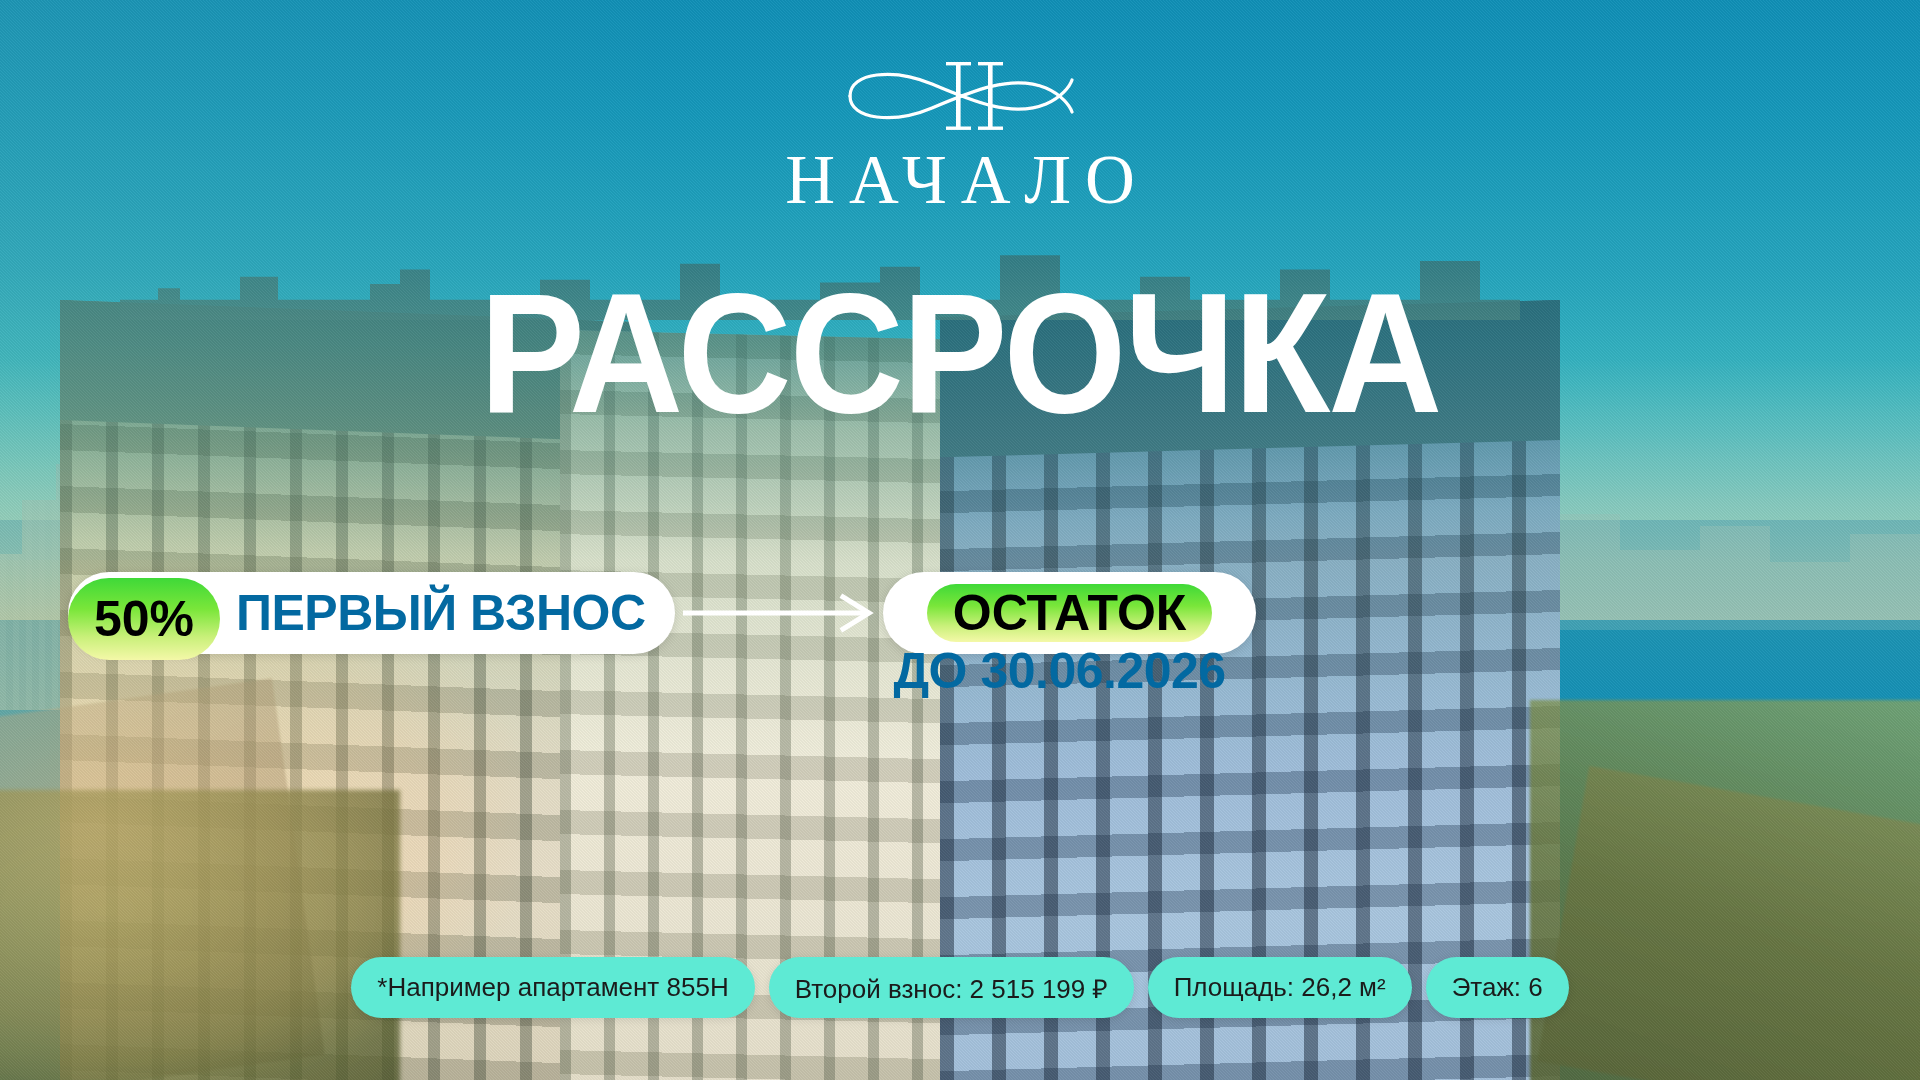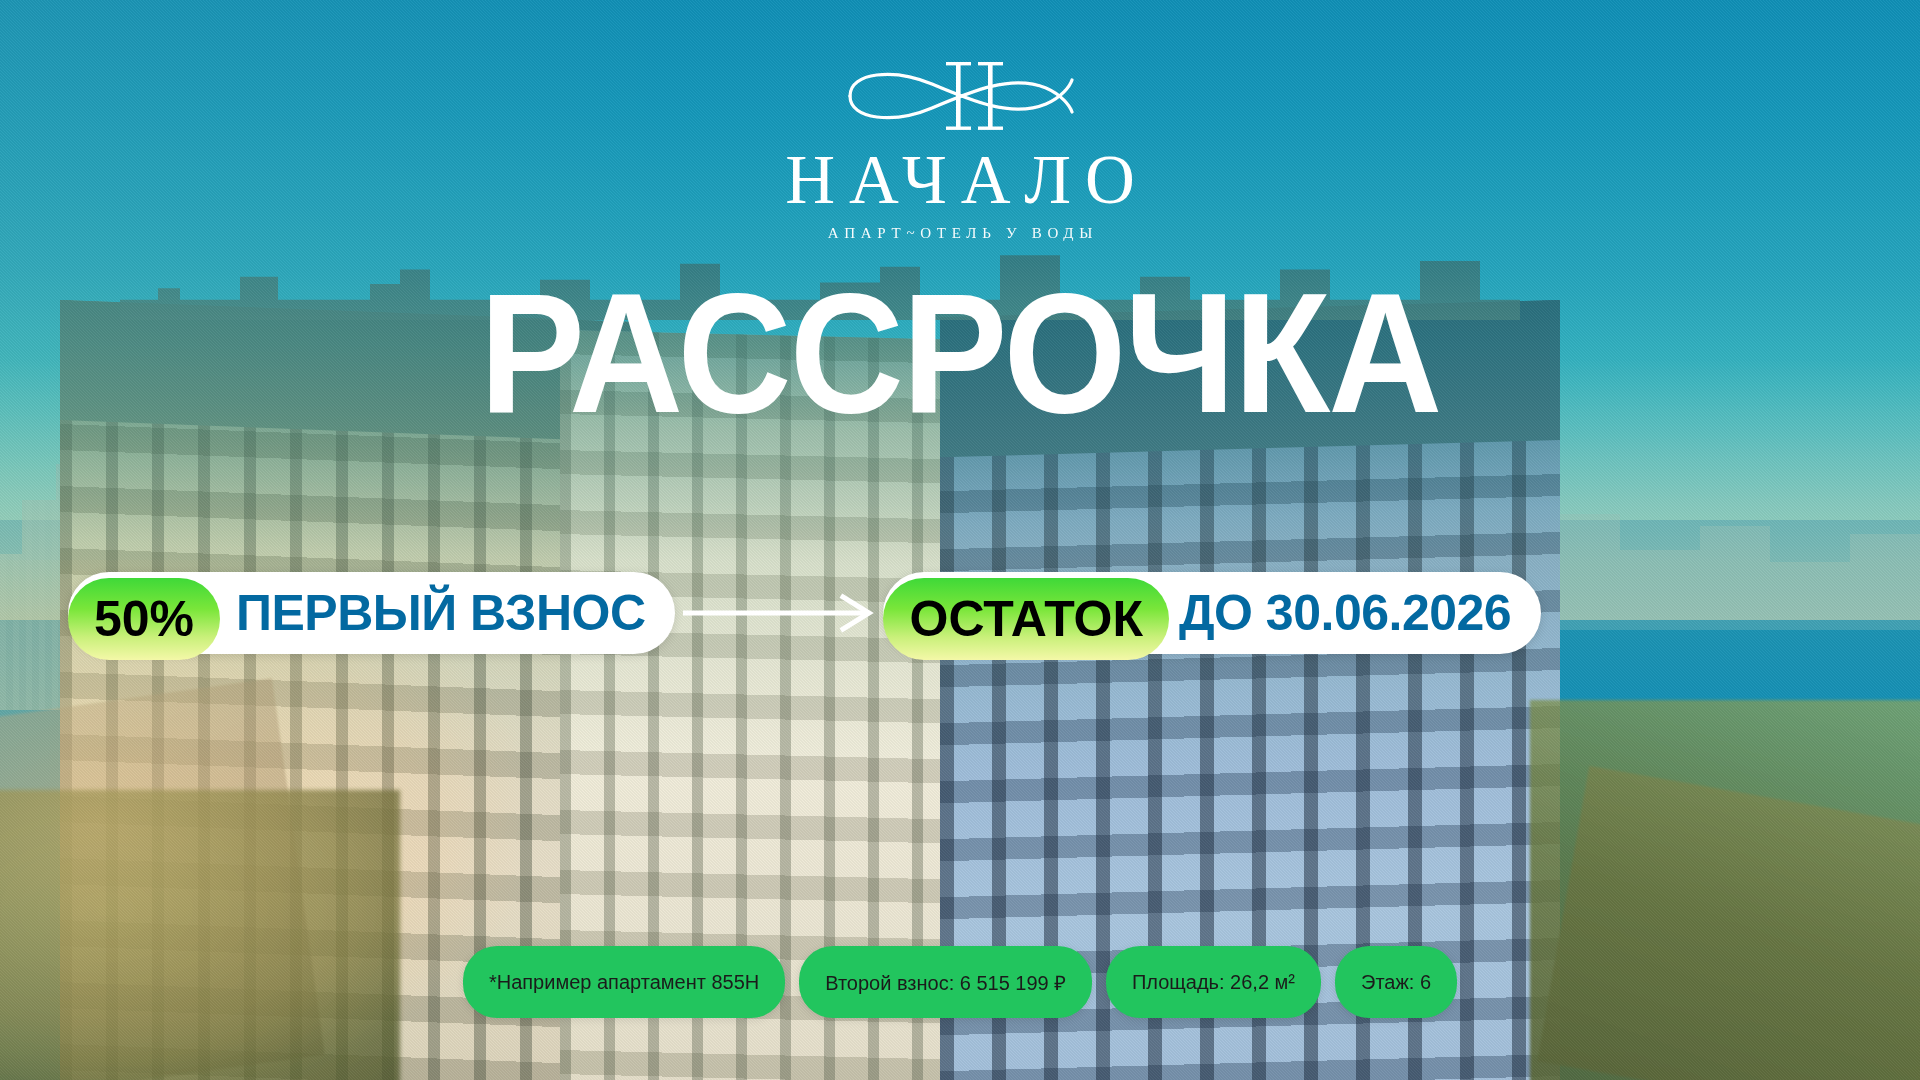--- a/index.html
+++ b/index.html
@@ -193,31 +193,31 @@
   }
   .pill-text{
     color:#0369a1; font-weight:700; font-size:50px;
     padding:0 30px 0 16px; white-space:nowrap; letter-spacing:-.01em;
   }
   .pill-text.wide{ padding-left:10px; }
   .arrow{
     flex:0 0 auto; width:208px; height:82px;
     display:flex; align-items:center; justify-content:center;
   }
-  .pill-2{ margin-left:0; }
+  .pill-2{ margin-left:0;flex-direction:column; }
 
   
   .facts{
     position:absolute; left:0; right:0; bottom:62px;
     display:flex; justify-content:center; align-items:center; gap:14px;
   }
   .fact{
-    background:#22c55e; border-radius:34px; height:72px;
+    background:#5eead4; border-radius:34px; height:61px;
     display:flex; align-items:center; padding:0 26px;
-    font-size:20px; color:#1b1b1b; white-space:nowrap;
+    font-size:26px; color:#1b1b1b; white-space:nowrap;
     box-shadow:0 2px 8px rgba(0,0,0,.10);
   }
 </style>
 </head>
 <body>
 
 <div class="banner">
 
   <div class="photo">
     <div class="sky"></div>
@@ -258,21 +258,20 @@
         <path d="M10 40 C10 16, 54 12, 92 28 C132 45, 172 62, 206 48 C222 41, 230 30, 232 24" stroke="#ffffff" stroke-width="3.2" stroke-linecap="round" fill="none"></path>
         <path d="M10 40 C10 64, 54 68, 92 52 C132 35, 172 18, 206 32 C222 39, 230 50, 232 56" stroke="#ffffff" stroke-width="3.2" stroke-linecap="round" fill="none"></path>
         <rect x="116" y="8" width="4.6" height="64" fill="#ffffff"></rect>
         <rect x="148" y="8" width="4.6" height="64" fill="#ffffff"></rect>
         <rect x="106" y="6" width="25" height="3.4" fill="#ffffff"></rect>
         <rect x="138" y="6" width="25" height="3.4" fill="#ffffff"></rect>
         <rect x="106" y="70.5" width="25" height="3.4" fill="#ffffff"></rect>
         <rect x="138" y="70.5" width="25" height="3.4" fill="#ffffff"></rect>
       </svg>
       <div class="logo-word">НАЧАЛО</div>
-      <div class="logo-tag">АПАРТ~ОТЕЛЬ У ВОДЫ</div>
     </div>
 
     <div class="headline">РАССРОЧКА</div>
 
     <div class="offer-row">
 
       <div class="pill">
         <span class="chip-green">50%</span>
         <span class="pill-text">ПЕРВЫЙ ВЗНОС</span>
       </div>
@@ -286,19 +285,19 @@
 
       <div class="pill pill-2">
         <span class="chip-green">ОСТАТОК</span>
         <span class="pill-text wide">ДО 30.06.2026</span>
       </div>
 
     </div>
 
     <div class="facts">
       <div class="fact">*Например апартамент 855Н</div>
-      <div class="fact">Второй взнос: 6 515 199 ₽</div>
+      <div class="fact">Второй взнос: 2 515 199 ₽</div>
       <div class="fact">Площадь: 26,2 м²</div>
       <div class="fact">Этаж: 6</div>
     </div>
 
   </div>
 </div>
 
 </body></html>

